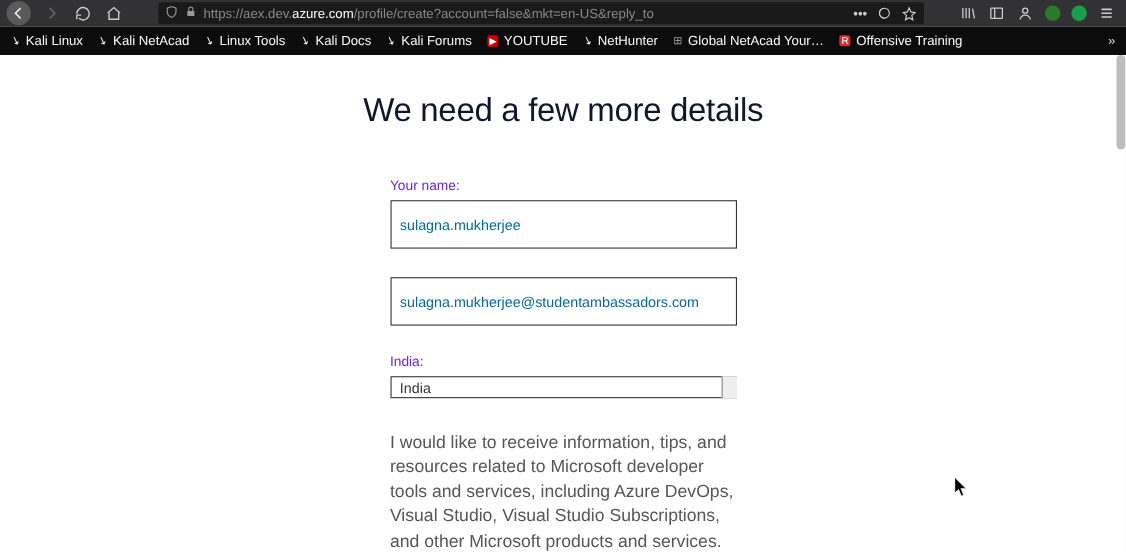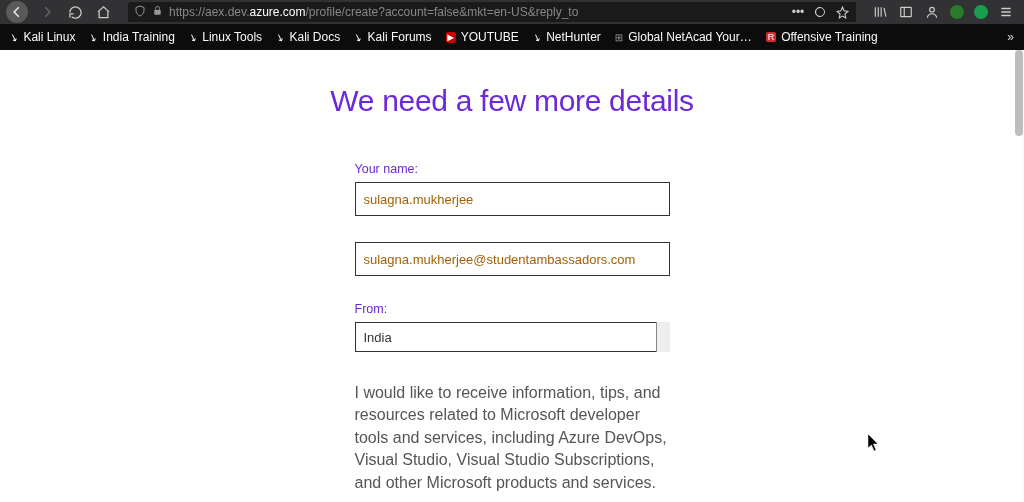--- a/index.html
+++ b/index.html
@@ -23,21 +23,21 @@
     }
 
     .url-bar {
       flex: 1;
       display: flex;
       align-items: center;
       gap: 6px;
       background: #1a1a1a;
       height: 20px;
       padding: 0 6px;
-      margin: 0 6px;
+      margin: 0 22px;
       border-radius: 2px;
       color: #999;
       font-size: 12px;
       overflow: hidden;
       white-space: nowrap;
     }
     .url-text { flex: 1; color: #888; overflow: hidden; }
     .url-text .domain { color: #fff; }
 
     .toolbar-right { display: flex; align-items: center; gap: 10px; padding-right: 4px;}
@@ -68,45 +68,45 @@
       background: #fff;
     }
     .content {
       width: 660px;
       margin: 0 auto;
       padding-top: 34px;
     }
     .page-title {
       font-size: 30px;
       font-weight: 400;
-      color: #6d28d9;
+      color: #0f172a;
       text-align: center;
       margin-bottom: 44px;
       letter-spacing: -0.3px;
     }
     .form-wrap { width: 315px; margin: 0 auto; }
     .field-label {
       font-size: 12.5px;
       color: #6d28d9;
       margin-bottom: 6px;
     }
     .text-input {
       width: 100%;
-      height: 34px;
+      height: 44px;
       border: 1px solid #333;
       padding: 0 8px;
       font-size: 13px;
-      color: #a16207;
+      color: #0369a1;
       outline: none;
       margin-bottom: 26px;
     }
     .select-row { position: relative; margin-bottom: 30px;}
     .select-box {
       width: 100%;
-      height: 30px;
+      height: 20px;
       border: 1px solid #333;
       padding: 0 8px;
       font-size: 13px;
       color: #333;
       outline: none;
       background: #fff;
       appearance: none;
       display:flex; align-items:center;text-align:right;
     }
     .select-handle {
@@ -241,21 +241,21 @@
   </div>
 </div>
 
 <div class="bookmarks-bar">
   <div class="bookmark-item">
       <span class="kali-arrow">↘</span>
       <span>Kali Linux</span>
     </div>
   <div class="bookmark-item">
       <span class="kali-arrow">↘</span>
-      <span>India Training</span>
+      <span>Kali NetAcad</span>
     </div>
   <div class="bookmark-item">
       <span class="kali-arrow">↘</span>
       <span>Linux Tools</span>
     </div>
   <div class="bookmark-item">
       <span class="kali-arrow">↘</span>
       <span>Kali Docs</span>
     </div>
   <div class="bookmark-item">
@@ -286,21 +286,21 @@
     <div class="scrollbar-thumb"></div>
   </div>
   <div class="content">
     <h1 class="page-title">We need a few more details</h1>
     <div class="form-wrap">
       <div class="field-label">Your name:</div>
       <input class="text-input" value="sulagna.mukherjee" style="">
 
       <input class="text-input" value="sulagna.mukherjee@studentambassadors.com" style="">
 
-      <div class="field-label">From:</div>
+      <div class="field-label">India:</div>
       <div class="select-row">
         <div class="select-box">
             <span>India</span>
           </div>
         <div class="select-handle"></div>
       </div>
 
       <div class="disclaimer">I would like to receive information, tips, and resources related to Microsoft developer tools and services, including Azure DevOps, Visual Studio, Visual Studio Subscriptions, and other Microsoft products and services.</div>
 
       <button class="continue-btn">Continue</button>

